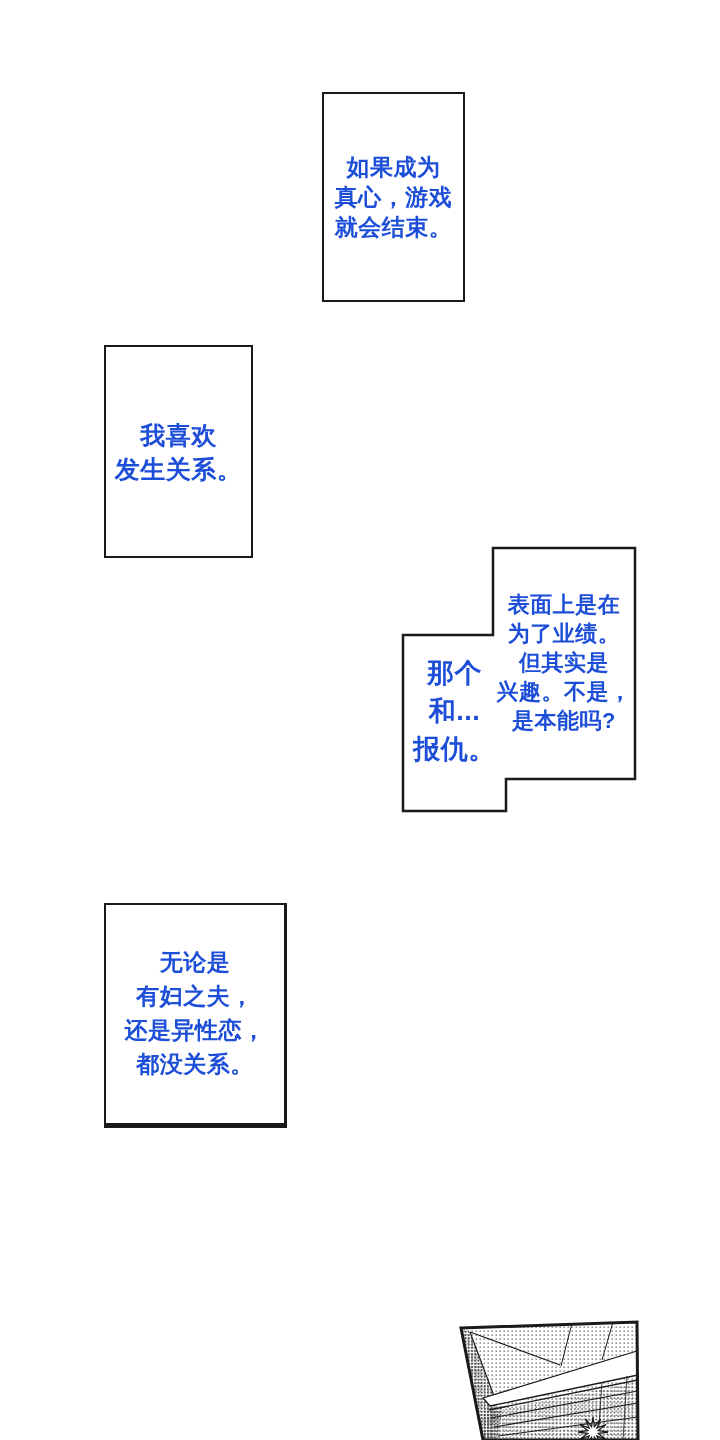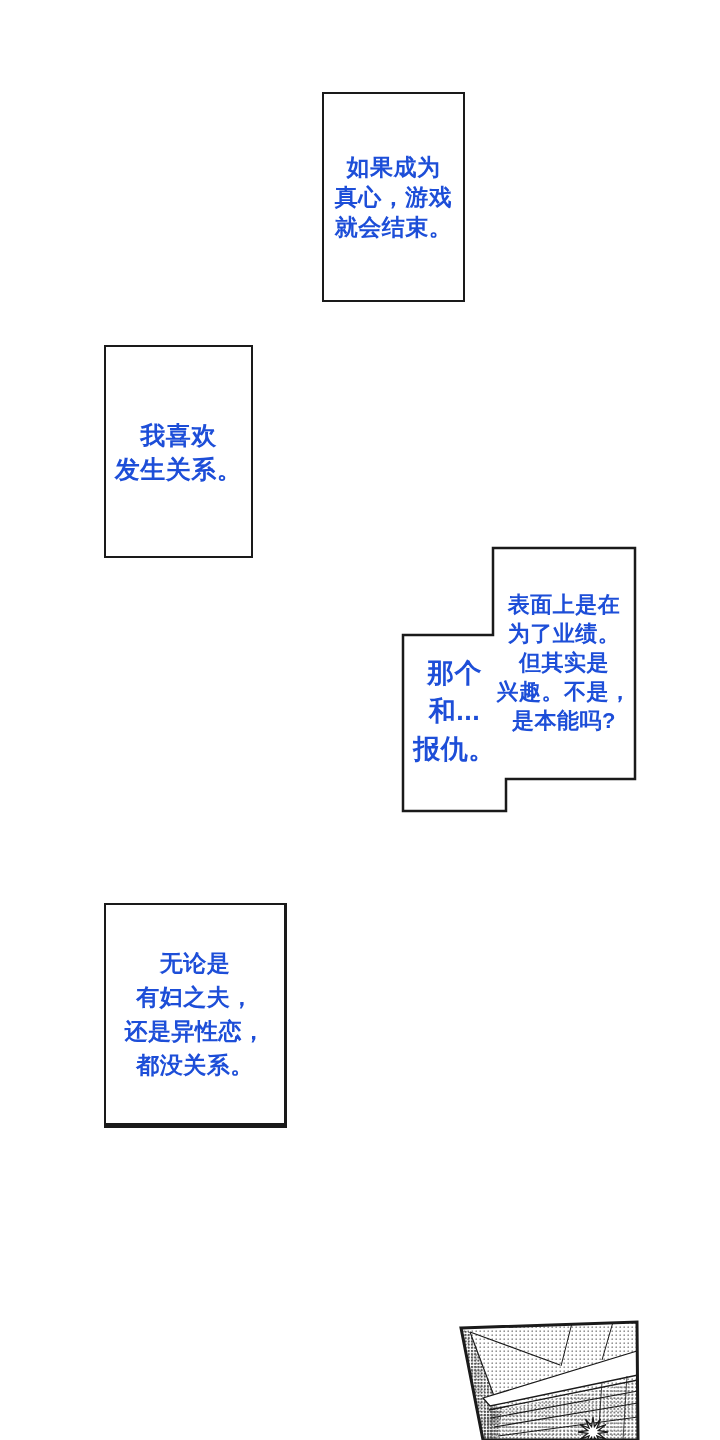--- a/index.html
+++ b/index.html
@@ -53,20 +53,21 @@
   .combo-text-left {
     position: absolute;
     left: 4px; top: 89px; width: 99px; height: 152px;
     display: flex; align-items: center; justify-content: center;
   }
   .combo-text-left .btext { font-size: 27px; line-height: 38px; }
   
   .bubble-4 {
     left: 104px; top: 903px; width: 183px; height: 225px;
     border-width: 2px 3px 5px 2px;
+    font-family: Liberation Serif, serif;
   }
   .bubble-4 .btext { font-size: 23px; line-height: 34px; }
   
   .art-panel {
     position: absolute;
     left: 455px; top: 1318px;
     width: 265px; height: 122px;
     overflow: hidden;
   }
 </style>

